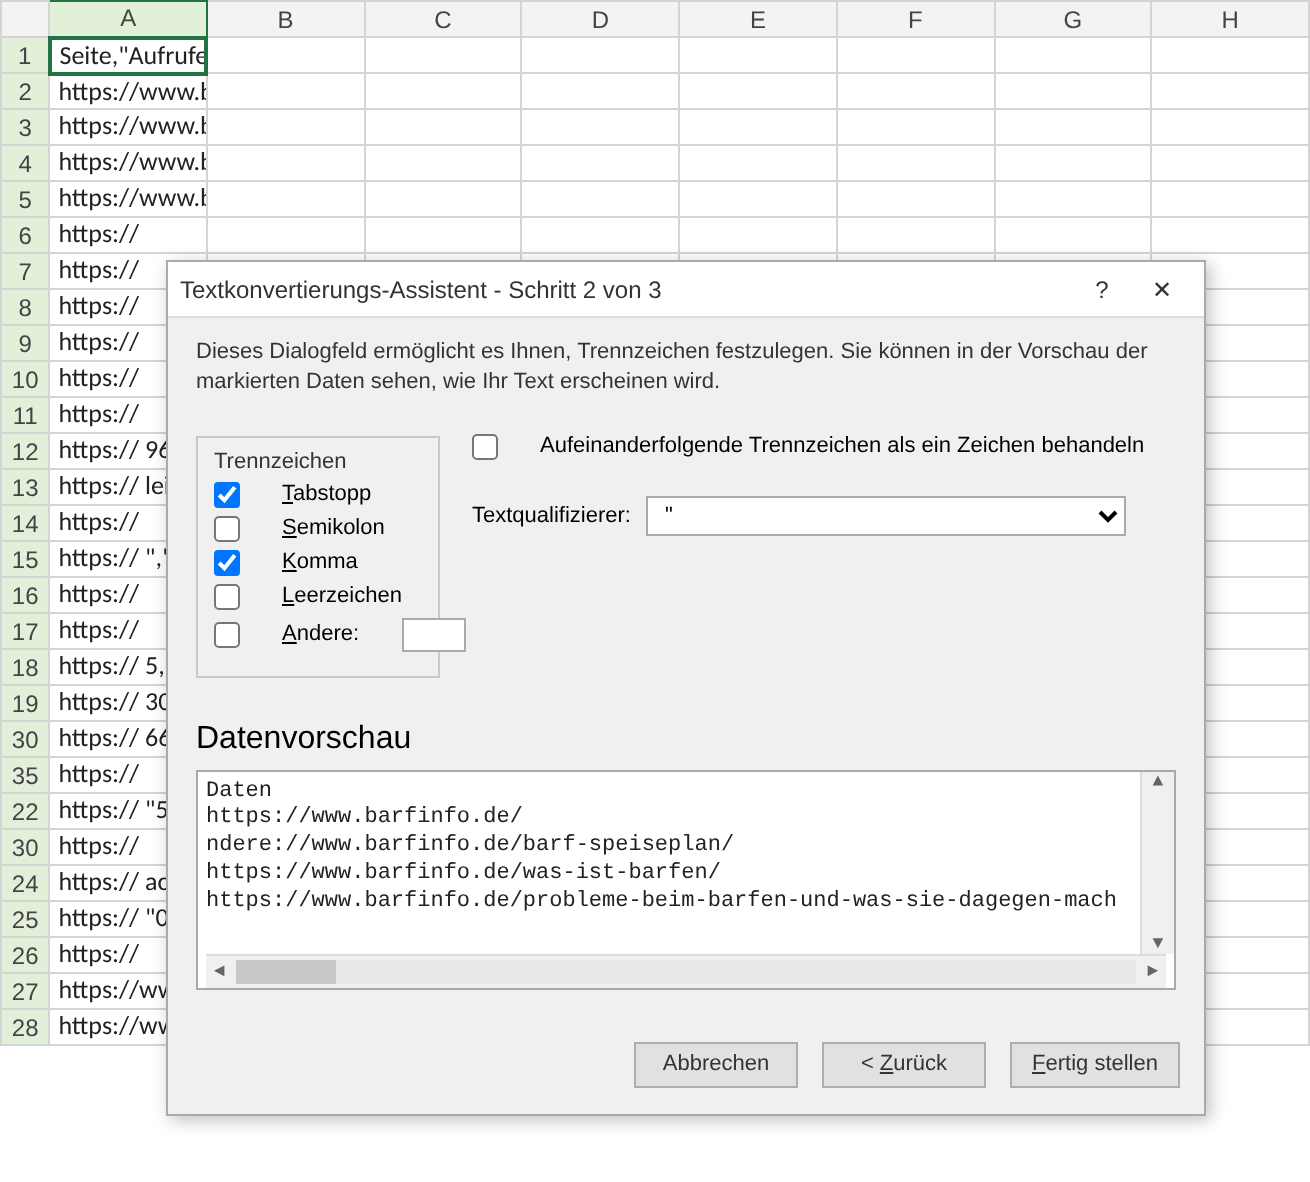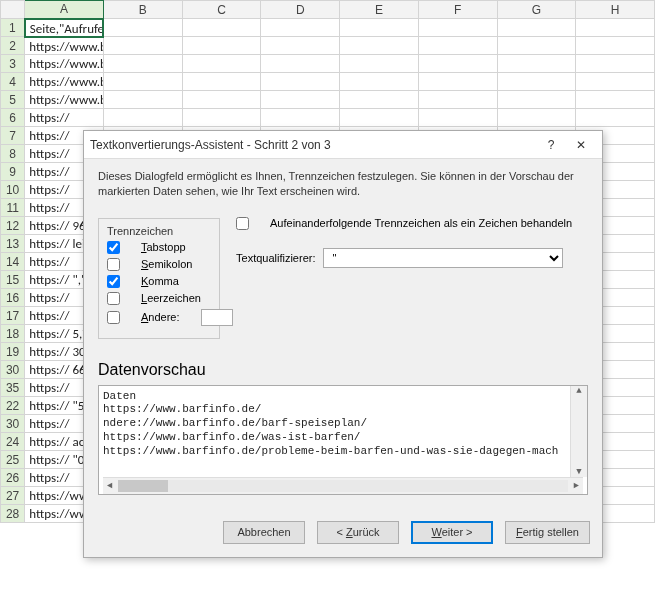--- a/index.html
+++ b/index.html
@@ -578,20 +578,17 @@
           </div>
         <span style="padding:0 4px">►</span>
       </div>
     </div>
   </div>
   <div class="btnbar">
     <div class="btn">Abbrechen</div>
     <div class="btn">
         <span>&lt; <span class="u">Z</span>urück</span>
       </div>
-    <div class="btn primary">
-        <span><span class="u">W</span>eiter &gt;</span>
-      </div>
     <div class="btn">
         <span><span class="u">F</span>ertig stellen</span>
       </div>
   </div>
 </div>
 
 </body></html>

